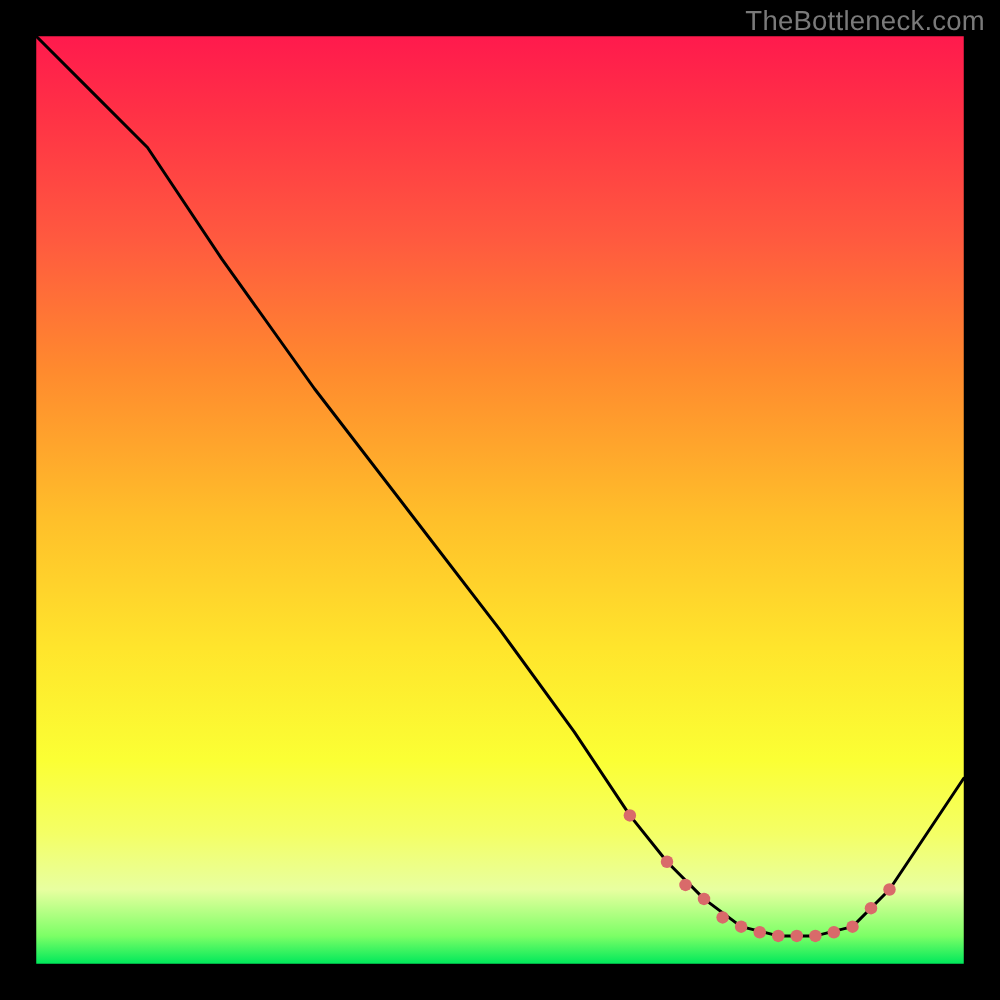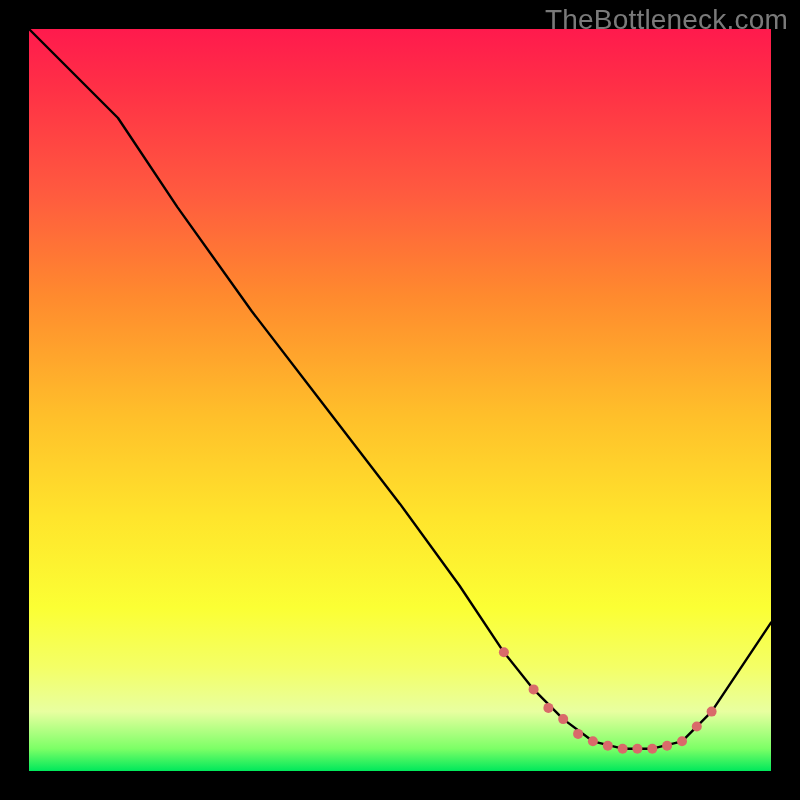--- a/index.html
+++ b/index.html
@@ -45,21 +45,21 @@
     top: 0;
     width: 742px;
     height: 742px;
     overflow: visible;
   }
   .watermark {
     position: absolute;
     top: 4px;
     right: 12px;
     color: #7a7a7a;
-    font-size: 28px;
+    font-size: 22px;
     letter-spacing: 0.2px;
     user-select: none;
   }
 </style>
 </head>
 <body>
 
 <div class="stage">
   <div class="watermark">TheBottleneck.com</div>
 

